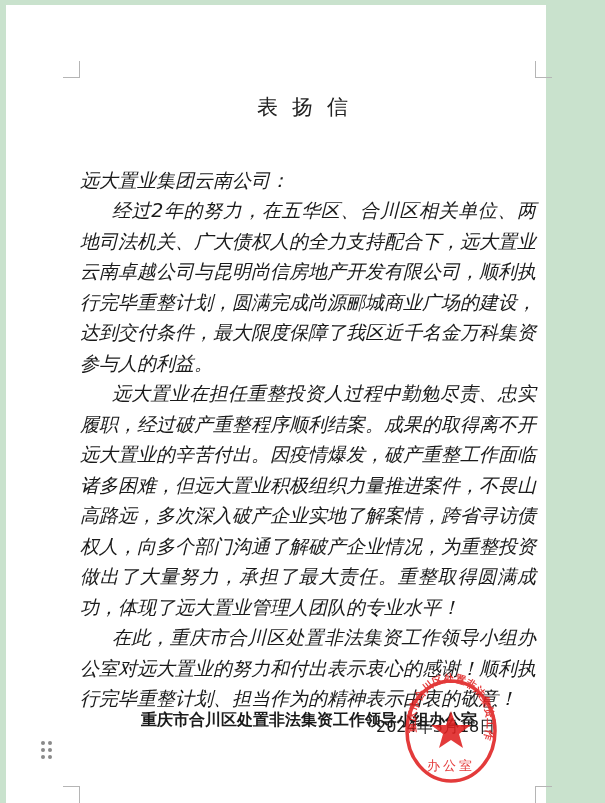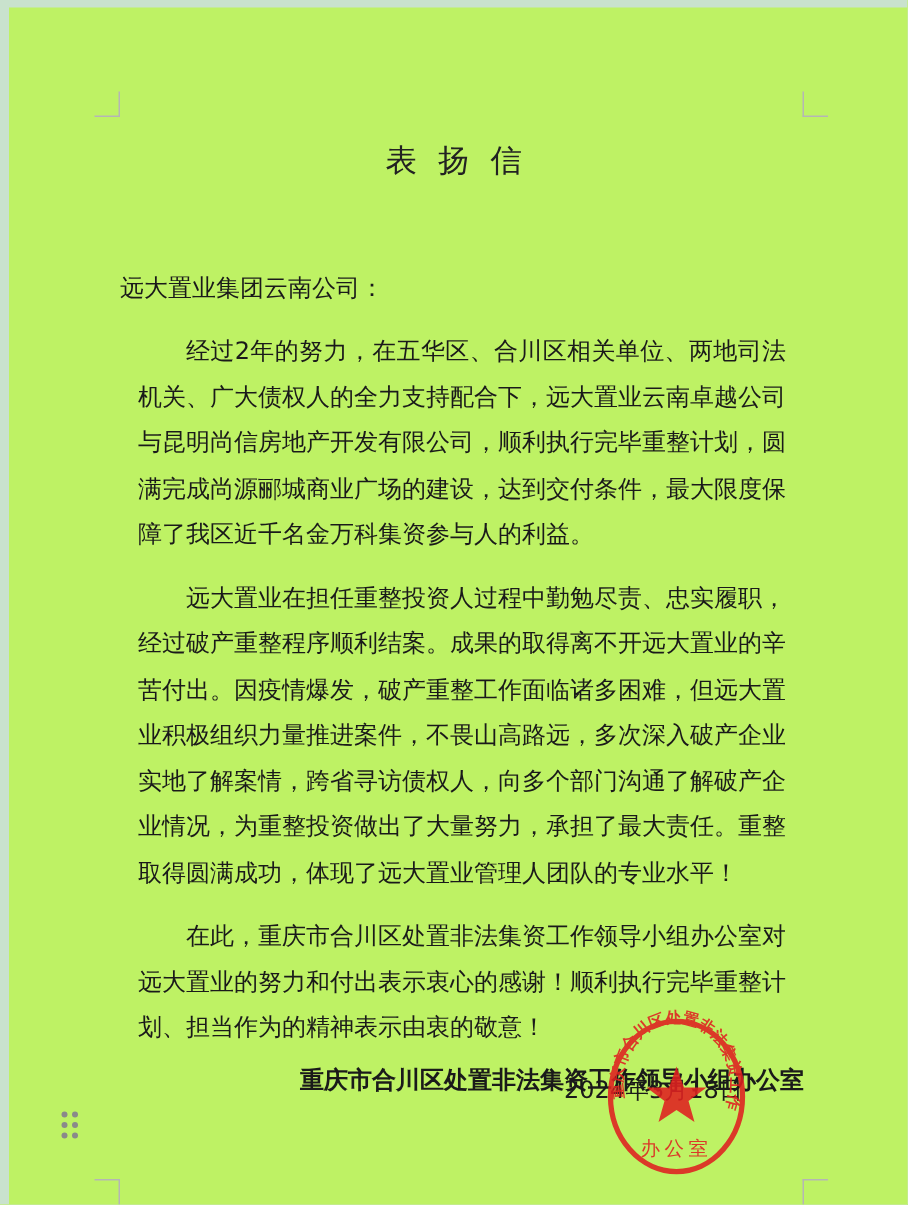--- a/index.html
+++ b/index.html
@@ -3,37 +3,37 @@
 <meta charset="utf-8">
 <style>
   html, body { margin: 0; padding: 0; }
   body {
     width: 605px; height: 803px; overflow: hidden;
     background: #c9e2cd;
     position: relative;
     font-family: "DejaVu Sans", "Liberation Sans", sans-serif;
   }
   .page {
-    position: absolute; left: 6px; top: 5px; width: 599px; height: 798px;
-    background: #bef264;
+    position: absolute; left: 6px; top: 5px; width: 540px; height: 798px;
+    background: #ffffff;
   }
   .corner { position: absolute; width: 16px; height: 16px; border-color: #b5b5b5; border-style: solid; border-width: 0; }
   .corner.tl { left: 57px; top: 56px; border-right-width: 1px; border-bottom-width: 1px; }
   .corner.tr { left: 529px; top: 56px; border-left-width: 1px; border-bottom-width: 1px; }
   .corner.bl { left: 57px; top: 781px; border-right-width: 1px; border-top-width: 1px; }
   .corner.br { left: 529px; top: 781px; border-left-width: 1px; border-top-width: 1px; }
 
   .title {
     position: absolute; left: 0; width: 593px; top: 88px;
     text-align: center; font-size: 21px; letter-spacing: 14px; color: #222;
     text-indent: 14px;
   }
-  .content { position: absolute; left: 74px; width: 456px; top: 172px; font-size: 16px; color: #1a1a1a; }
+  .content { position: absolute; left: 74px; width: 456px; top: 160px; font-size: 19px; color: #1a1a1a; font-style: italic; }
   .salutation { line-height: 30px; height: 30px; }
-  .para { text-indent: 32px; line-height: 30.5px; margin: 12px; text-align: justify; }
+  .para { text-indent: 32px; line-height: 30.5px; margin: 0; text-align: justify; }
   .sign {
     position: absolute; right: 69px; top: 700px; font-size: 16px; color: #1a1a1a; text-align: right;
     line-height: 30px; z-index: 2; font-weight: bold;
   }
   .date { position: absolute; left: 370px; top: 712px; font-size: 16px; color: #1a1a1a; z-index: 2; }
 
   .seal { position: absolute; left: 397px; top: 668px; width: 96px; height: 112px; z-index: 3; opacity: 0.88; }
   .drag-handle { position: absolute; left: 35px; top: 736px; width: 14px; height: 20px; cursor: grab; }
   .drag-handle span { position: absolute; width: 4px; height: 4px; border-radius: 50%; background: #8a8a8a; }
 </style>

